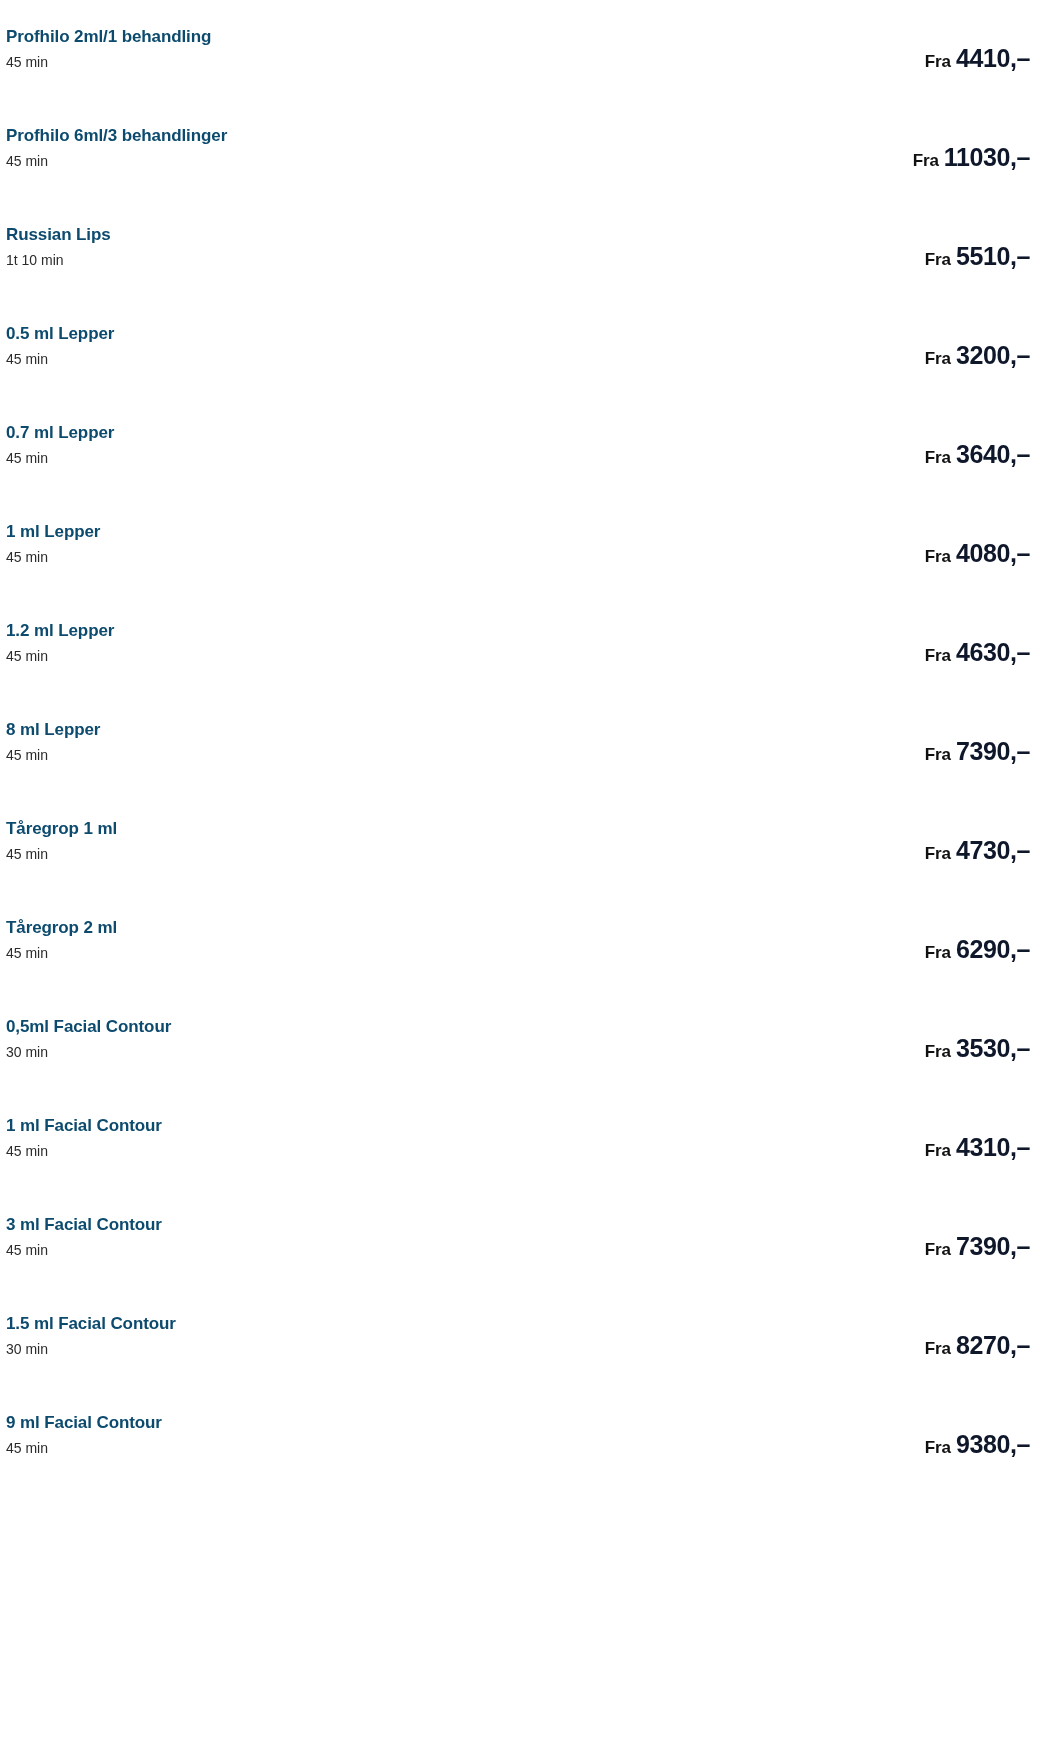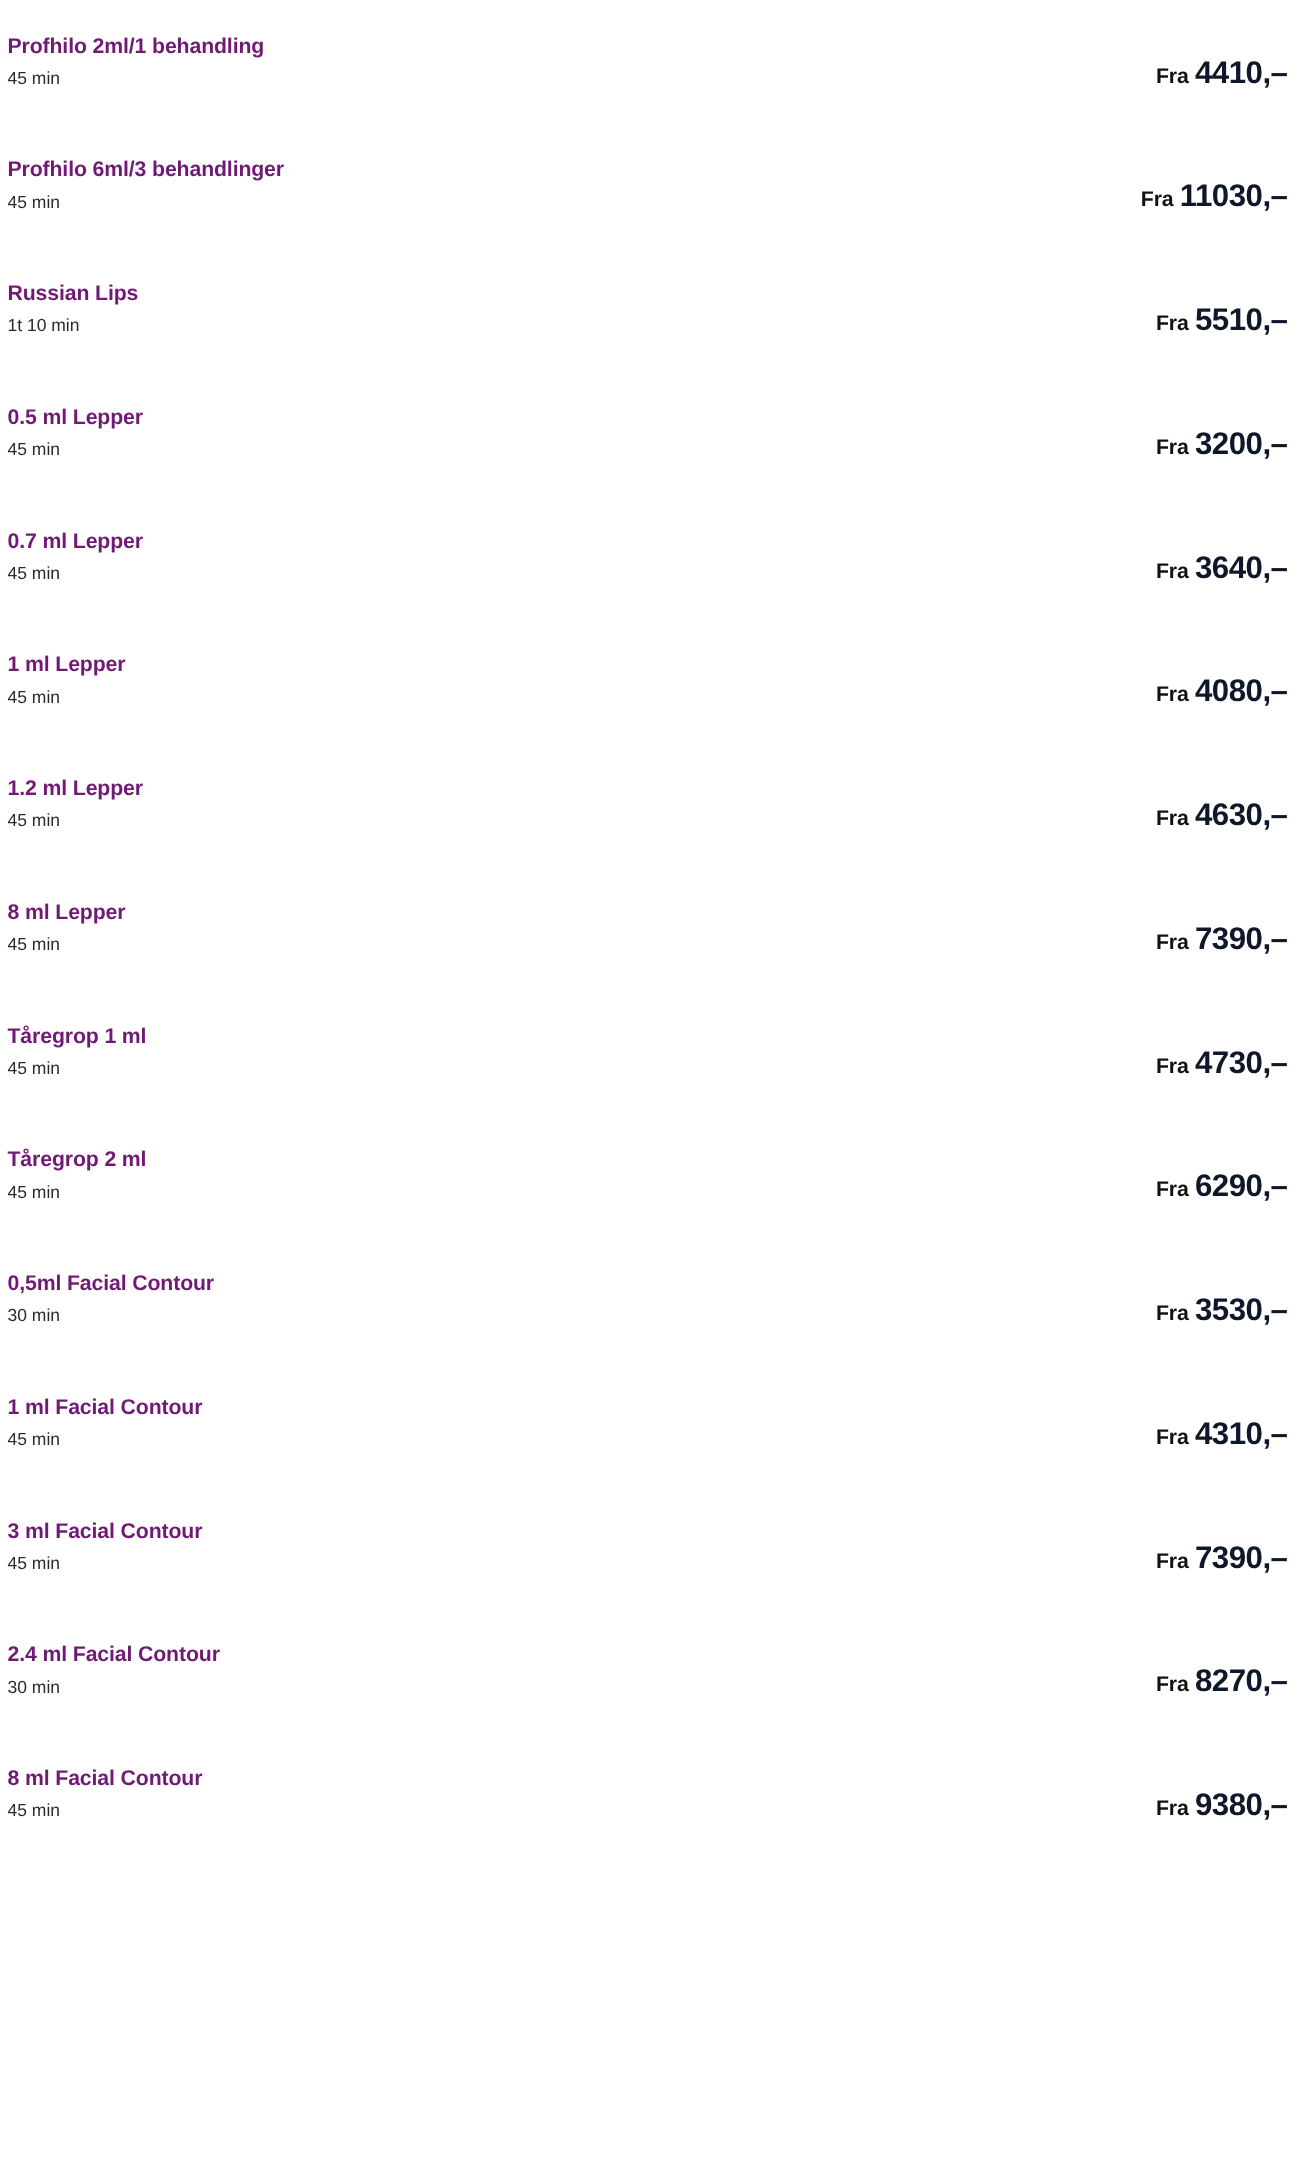--- a/index.html
+++ b/index.html
@@ -30,21 +30,21 @@
   .service-info {
     display: flex;
     flex-direction: column;
     justify-content: center;
     gap: 3px;
   }
   .service-name {
     font-size: 17px;
     font-weight: bold;
     line-height: 22px;
-    color: #701a75;
+    color: #0c4a6e;
     letter-spacing: -0.1px;
   }
   .service-duration {
     font-size: 14px;
     font-weight: normal;
     line-height: 22px;
     color: #2b2b2b;
   }
   .service-price {
     display: flex;
@@ -196,31 +196,31 @@
         <div class="service-name">3 ml Facial Contour</div>
         <div class="service-duration">45 min</div>
       </div>
       <div class="service-price">
         <span class="price-prefix">Fra</span>
         <span class="price-amount">7390,–</span>
       </div>
     </div>
     <div class="service-row">
       <div class="service-info">
-        <div class="service-name">2.4 ml Facial Contour</div>
+        <div class="service-name">1.5 ml Facial Contour</div>
         <div class="service-duration">30 min</div>
       </div>
       <div class="service-price">
         <span class="price-prefix">Fra</span>
         <span class="price-amount">8270,–</span>
       </div>
     </div>
     <div class="service-row">
       <div class="service-info">
-        <div class="service-name">8 ml Facial Contour</div>
+        <div class="service-name">9 ml Facial Contour</div>
         <div class="service-duration">45 min</div>
       </div>
       <div class="service-price">
         <span class="price-prefix">Fra</span>
         <span class="price-amount">9380,–</span>
       </div>
     </div>
   </div>
 
 </body></html>

